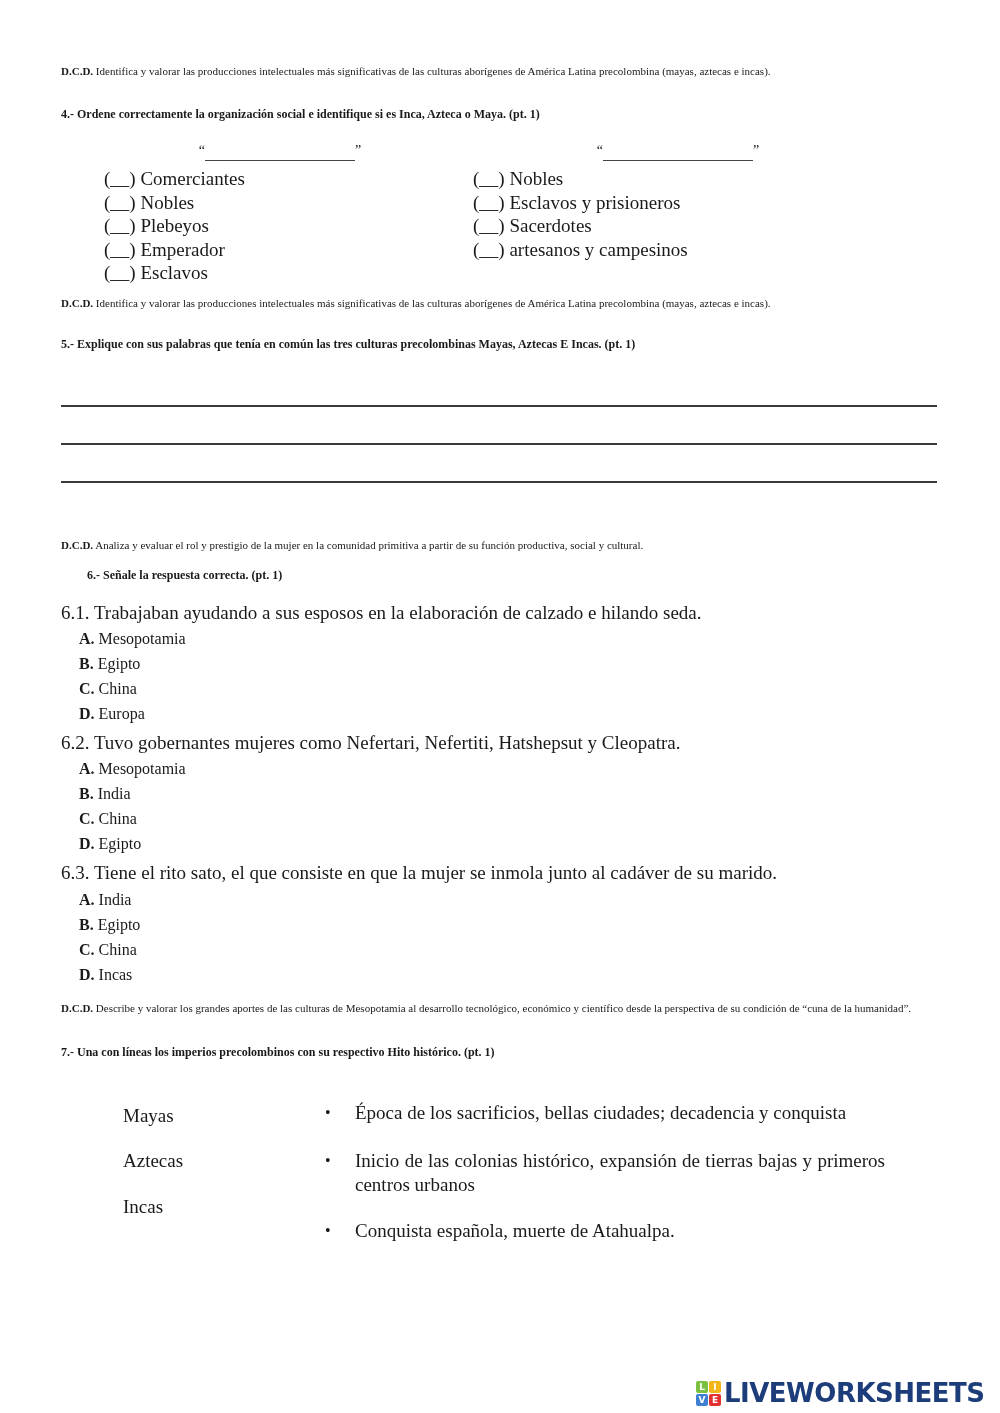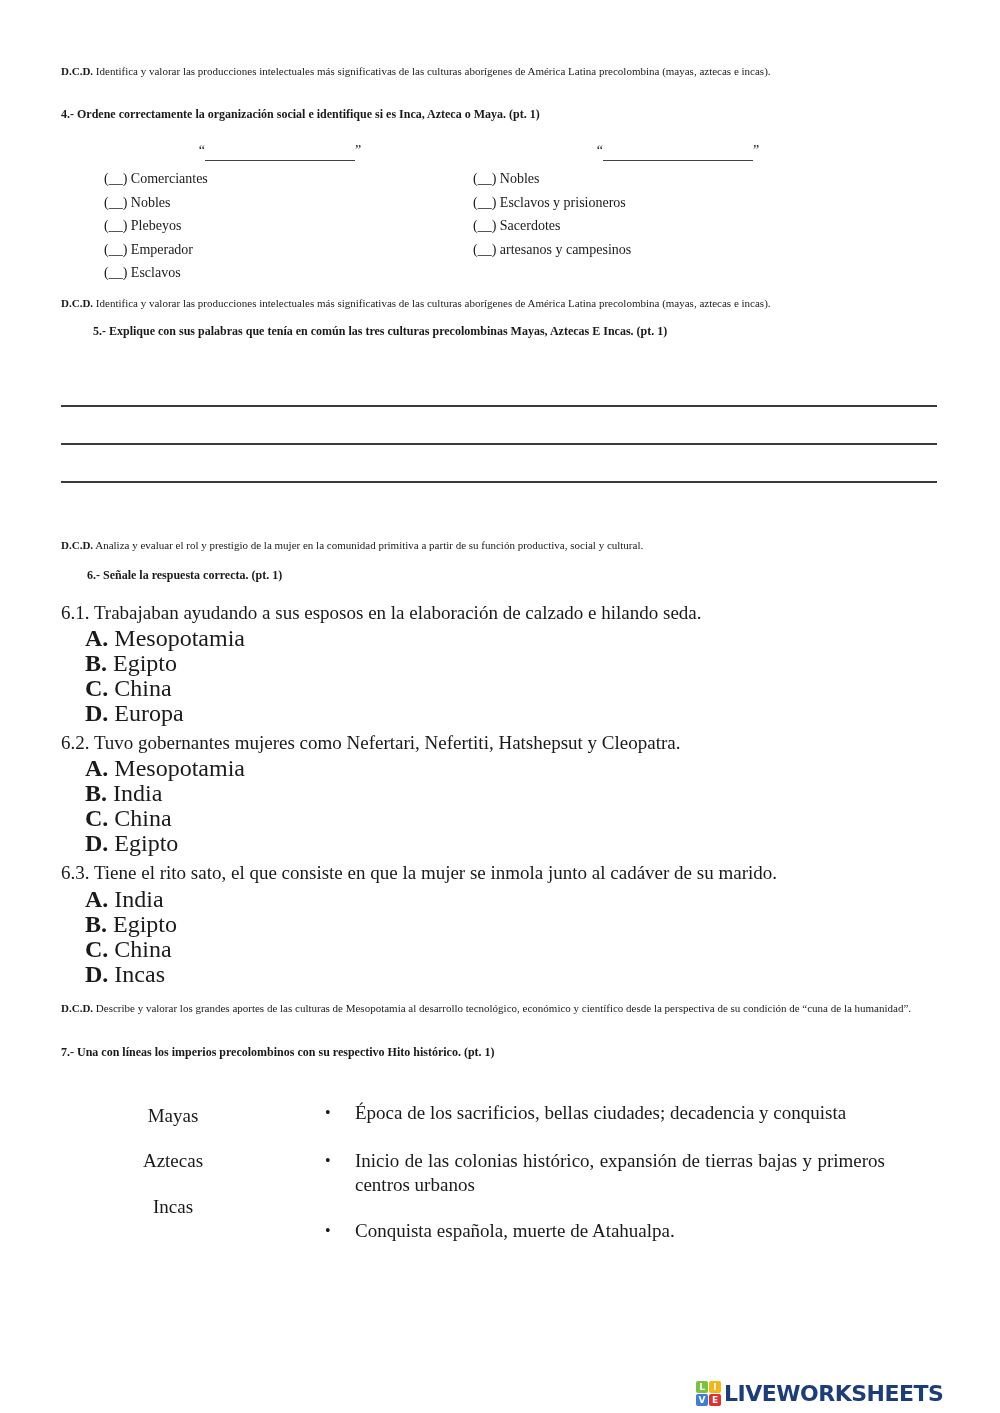--- a/index.html
+++ b/index.html
@@ -17,44 +17,44 @@
       left: 61px; width: 880px; font-size: 12px; font-weight: bold; line-height: 25px;
     }
     .blank-head {
       font-size: 17px; line-height: 20px; width: 170px; text-align: center;
     }
     .blank-head .ul {
       display: inline-block; width: 150px; border-bottom: 1.5px solid #444; height: 16px;
       vertical-align: bottom;
     }
     .blank-head .q { vertical-align: top; font-size: 14px; }
-    .order-list { font-size: 14px; line-height: 23.5px; }
+    .order-list { font-size: 19px; line-height: 23.5px; }
     .order-item { white-space: nowrap; }
     .answer-line {
       left: 61px; width: 876px; height: 0; border-top: 2px solid #3a3a3a;
     }
     .mc-question { left: 61px; font-size: 19px; line-height: 25px; white-space: nowrap; text-align: center; }
-    .mc-option { left: 85px; font-size: 24px; line-height: 25px; white-space: nowrap; }
+    .mc-option { left: 79px; font-size: 16px; line-height: 25px; white-space: nowrap; }
     .mc-option b { font-weight: bold; }
-    .empire { font-size: 19px; line-height: 24px; width: 100px; text-align: center; }
+    .empire { font-size: 19px; line-height: 24px; width: 100px; }
     .hito { left: 325px; width: 560px; font-size: 19px; line-height: 24px; }
     .hito .bullet { position: absolute; left: 0; top: 0; font-size: 16px; }
     .hito .txt { display: block; margin-left: 30px; text-align: justify; text-align-last: left; }
     .logo { left: 696px; top: 1378px; height: 30px; display: flex; align-items: center; }
     .logo-grid {
       display: grid; grid-template-columns: 12px 12px; grid-template-rows: 12px 12px;
       gap: 1px; margin-right: 3px;
     }
     .logo-cell {
       font-family: "DejaVu Sans", sans-serif; font-weight: bold; font-size: 9px;
       color: #ffffff; display: flex; align-items: center; justify-content: center;
       border-radius: 2px;
     }
     .logo-text {
-      font-family: "DejaVu Sans", sans-serif; font-weight: bold; font-size: 22px;
+      font-family: "DejaVu Sans", sans-serif; font-weight: bold; font-size: 26px;
       letter-spacing: -0.5px; color: #1d3d7a; text-align: center;
     }
   </style>
 </head>
 <body>
 
 <div class="abs dcd" style="top:61px;"><b>D.C.D.</b><span> Identifica y valorar las producciones intelectuales más significativas de las culturas aborígenes de América Latina precolombina (mayas, aztecas e incas).</span></div>
 <div class="abs qtitle" style="top:102px;">4.- Ordene correctamente la organización social e identifique si es Inca, Azteca o Maya. (pt. 1)</div>
 
 <div class="abs blank-head" style="left:195px; top:141px;">
@@ -73,21 +73,21 @@
 </div>
 
 <div class="abs order-list" style="left:473px; top:167px;">
   <div class="order-item"><span>(__)</span><span> Nobles</span></div>
   <div class="order-item"><span>(__)</span><span> Esclavos y prisioneros</span></div>
   <div class="order-item"><span>(__)</span><span> Sacerdotes</span></div>
   <div class="order-item"><span>(__)</span><span> artesanos y campesinos</span></div>
 </div>
 
 <div class="abs dcd" style="top:293px;"><b>D.C.D.</b><span> Identifica y valorar las producciones intelectuales más significativas de las culturas aborígenes de América Latina precolombina (mayas, aztecas e incas).</span></div>
-<div class="abs qtitle" style="top:319px; width:870px;margin-left:32px;">5.- Explique con sus palabras que tenía en común las tres culturas precolombinas Mayas, Aztecas E Incas. (pt. 1)</div>
+<div class="abs qtitle" style="top:332px; width:870px;">5.- Explique con sus palabras que tenía en común las tres culturas precolombinas Mayas, Aztecas E Incas. (pt. 1)</div>
 
 <div class="abs answer-line" style="top:405px;"></div>
 <div class="abs answer-line" style="top:443px;"></div>
 <div class="abs answer-line" style="top:481px;"></div>
 
 <div class="abs dcd" style="top:535px;"><b>D.C.D.</b><span> Analiza y evaluar el rol y prestigio de la mujer en la comunidad primitiva a partir de su función productiva, social y cultural.</span></div>
 <div class="abs qtitle" style="top:563px;margin-left:26px;">6.- Señale la respuesta correcta. (pt. 1)</div>
 
 <div class="abs mc-question" style="top:600px;">6.1. Trabajaban ayudando a sus esposos en la elaboración de calzado e hilando seda.</div>
 <div class="abs mc-option" style="top:626px;"><b>A.</b><span> Mesopotamia</span></div>

